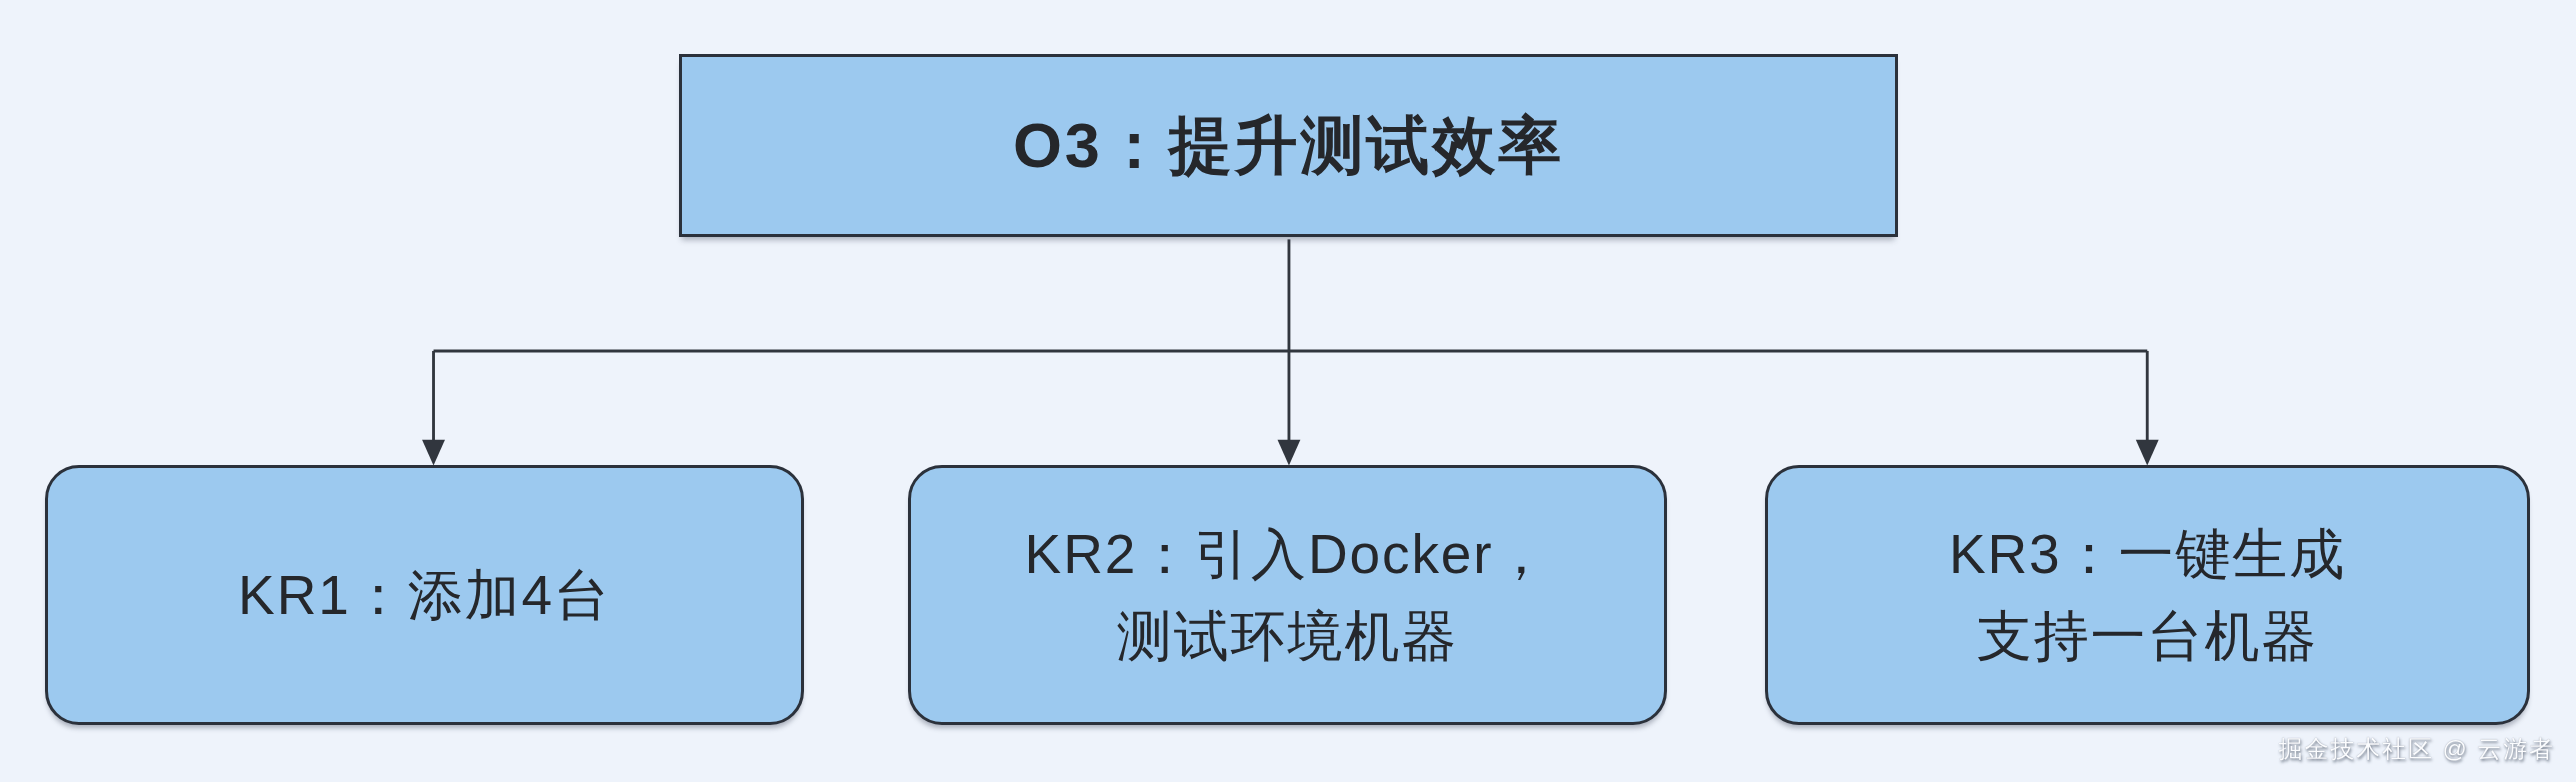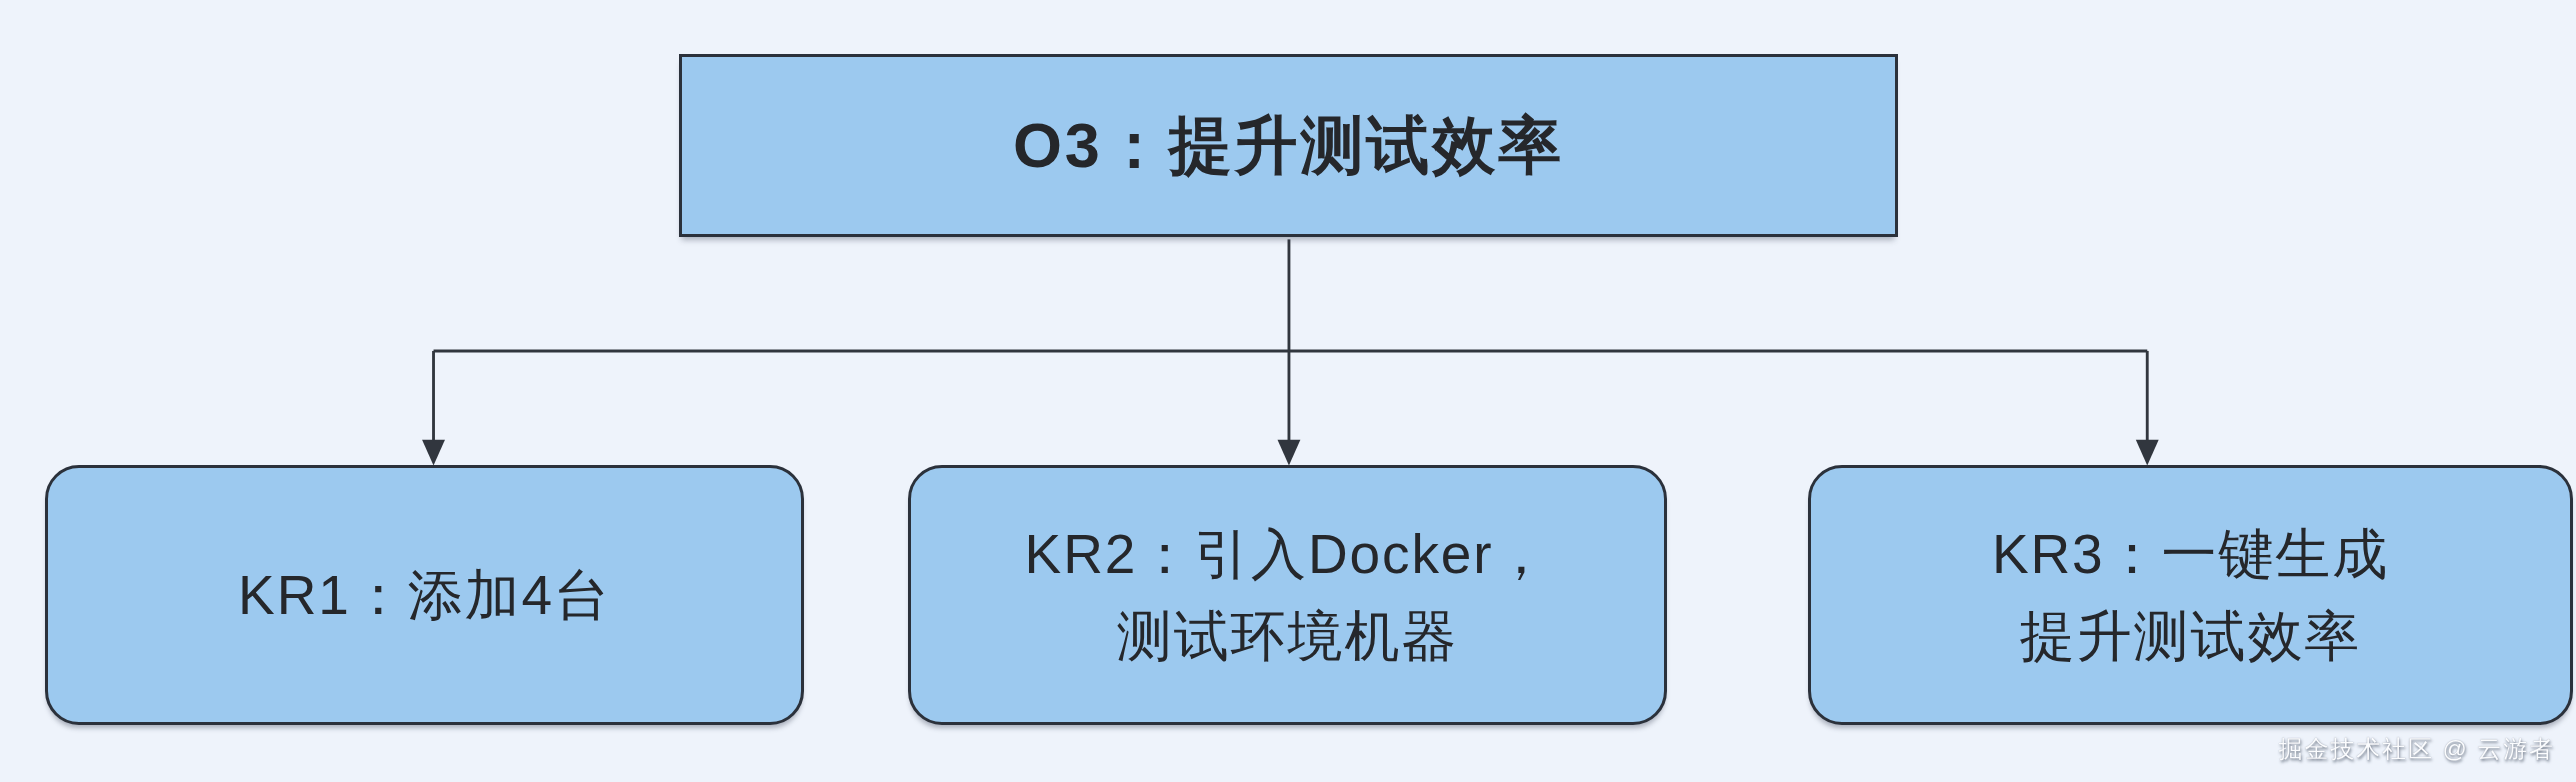--- a/index.html
+++ b/index.html
@@ -55,21 +55,21 @@
   .kr{
     top:465px;height:260px;
     border-radius:34px;
     font-size:55px;
     font-weight:500;
     line-height:82px;
     letter-spacing:1.9px;
   }
   .kr1{left:45px;width:759px;}
   .kr2{left:908px;width:759px;}
-  .kr3{left:1808px;width:765px;}
+  .kr3{left:1765px;width:765px;}
   .kr .text-line{display:block;}
   .watermark{
     position:absolute;
     right:21px;bottom:17px;
     font-size:24px;
     font-weight:500;
     letter-spacing:1.9px;
     color:var(--watermark-text);
     text-shadow:1px 1.9px 2.9px rgba(100,110,125,0.9), 0 0 1px rgba(130,140,155,0.8);
   }
@@ -97,19 +97,19 @@
     <span class="text-line">KR1：添加4台</span>
   </div>
 
   <div class="node kr kr2">
     <span class="text-line">KR2：引入Docker，</span>
     <span class="text-line">测试环境机器</span>
   </div>
 
   <div class="node kr kr3">
     <span class="text-line">KR3：一键生成</span>
-    <span class="text-line">提升测试效率</span>
+    <span class="text-line">支持一台机器</span>
   </div>
 
   <div class="watermark">掘金技术社区 @ 云游者</div>
 
 </div>
 
 
 </body></html>

